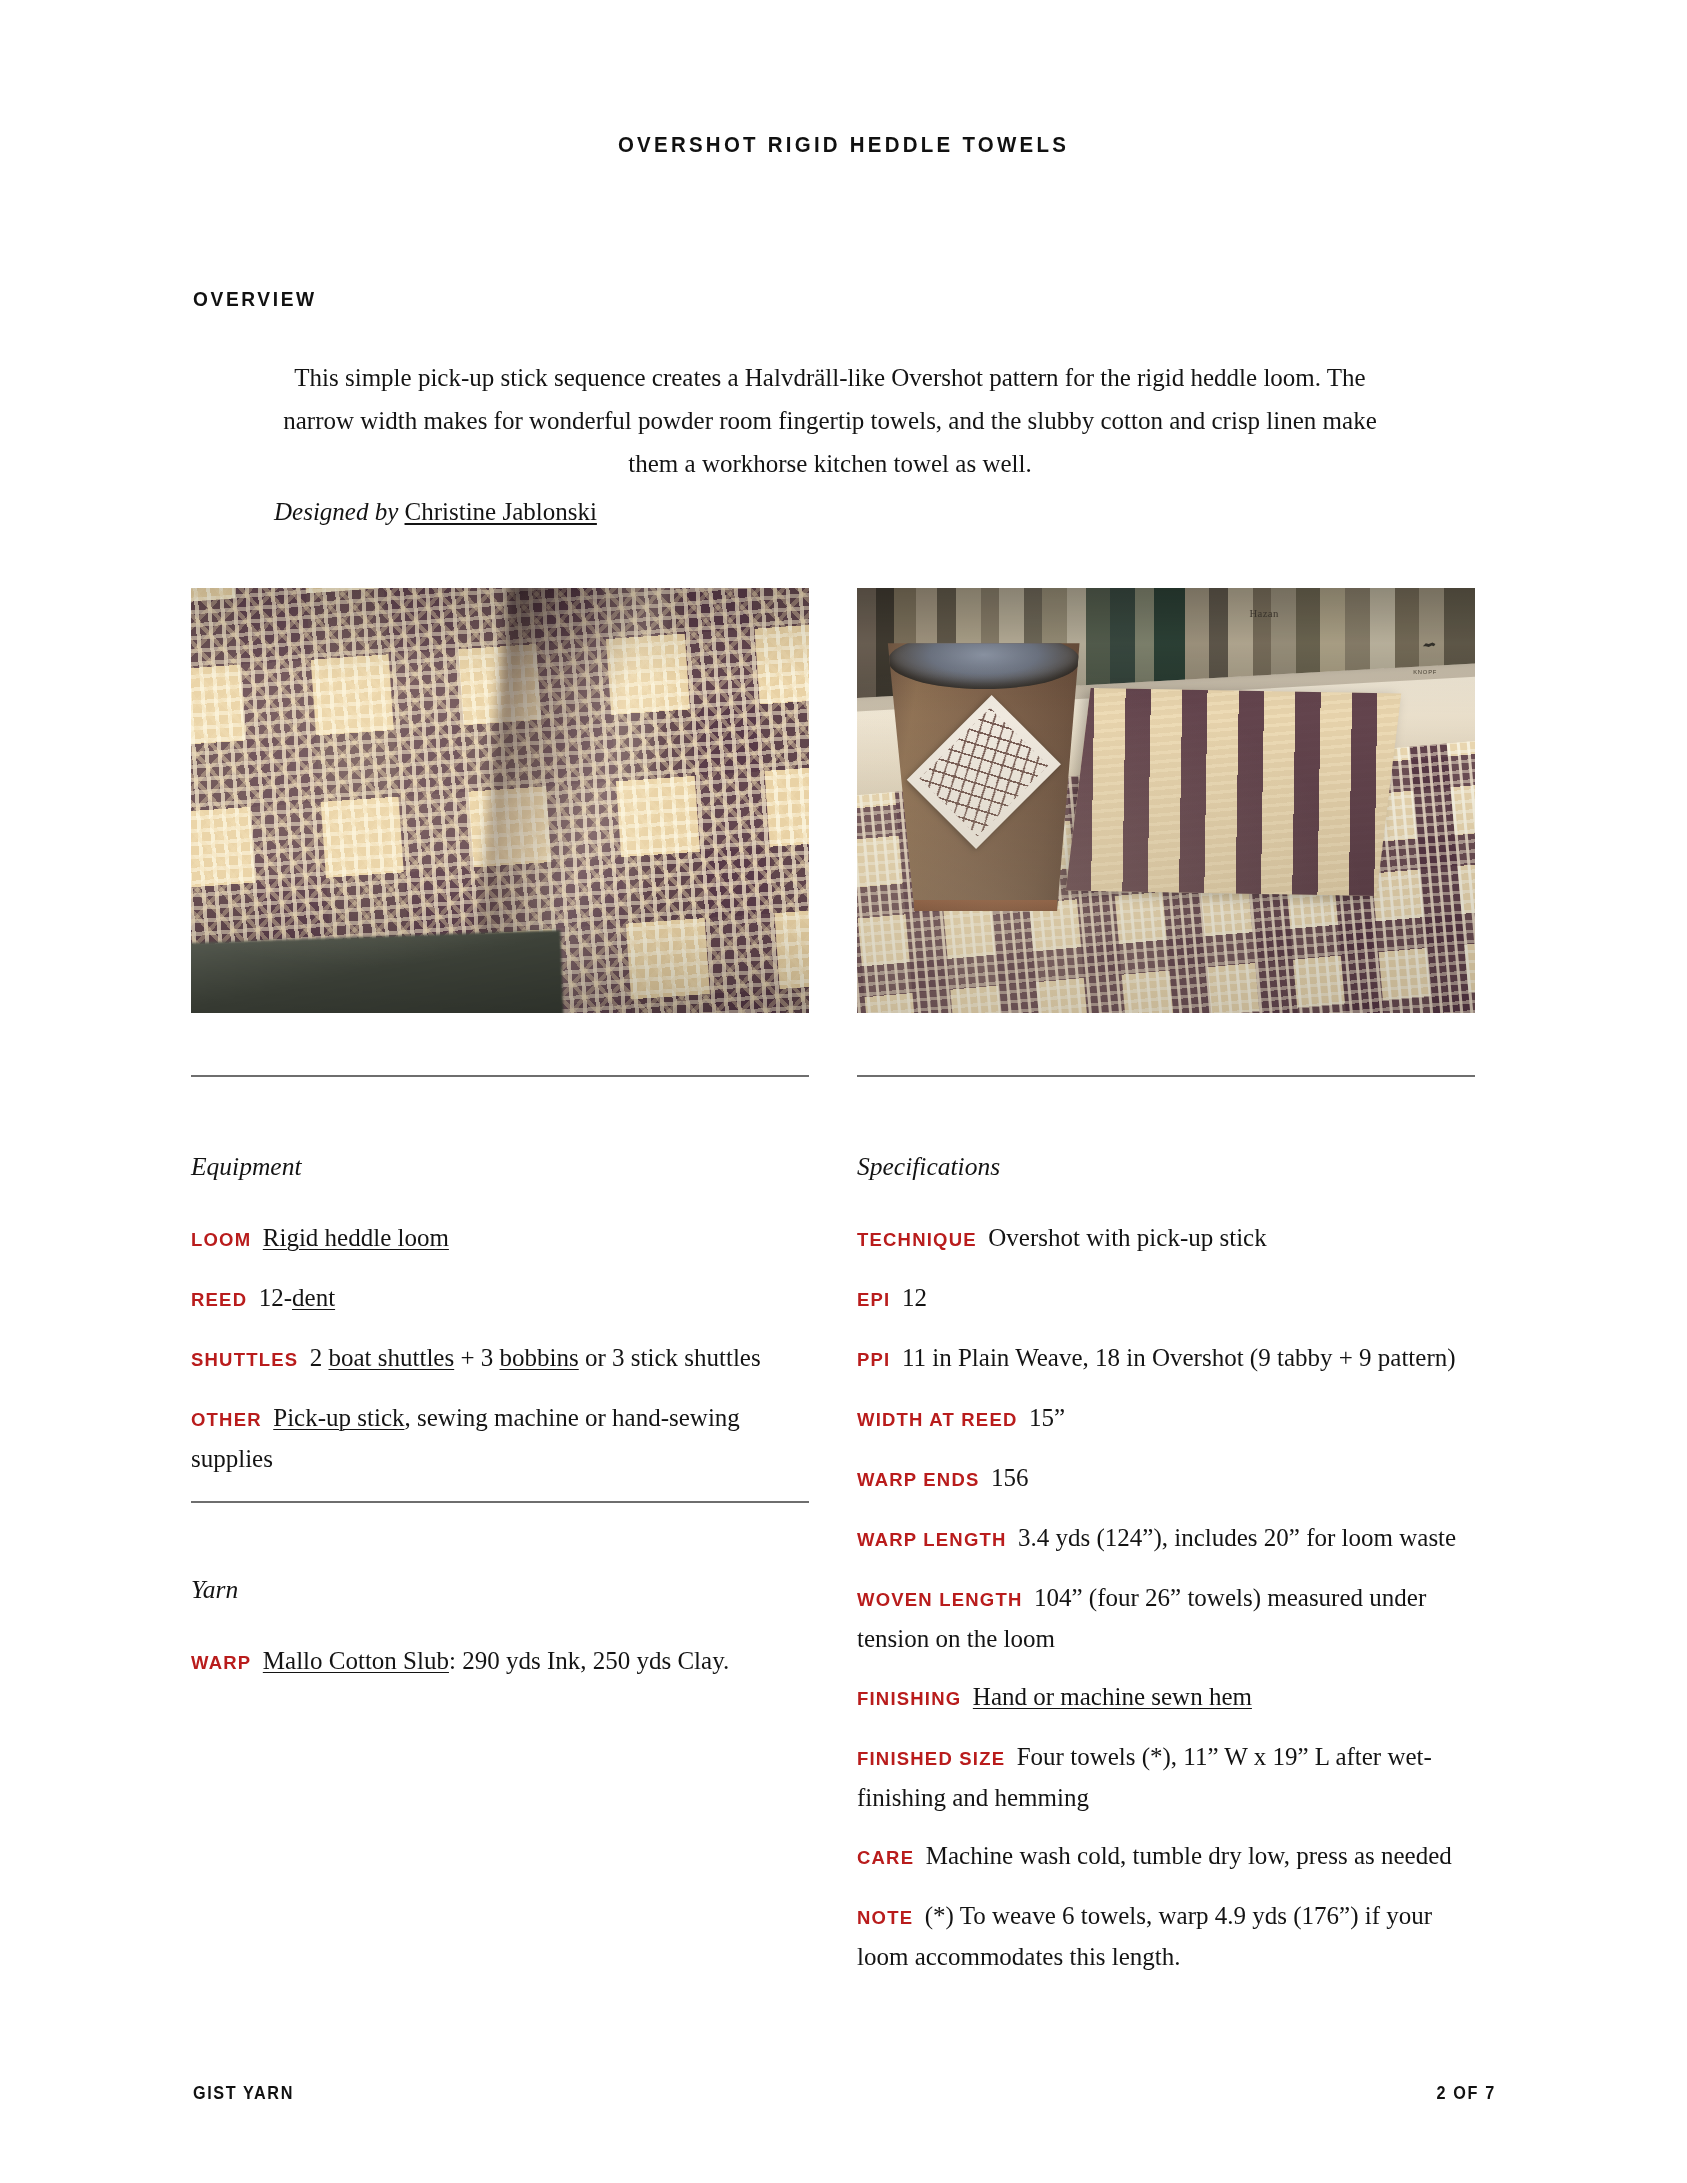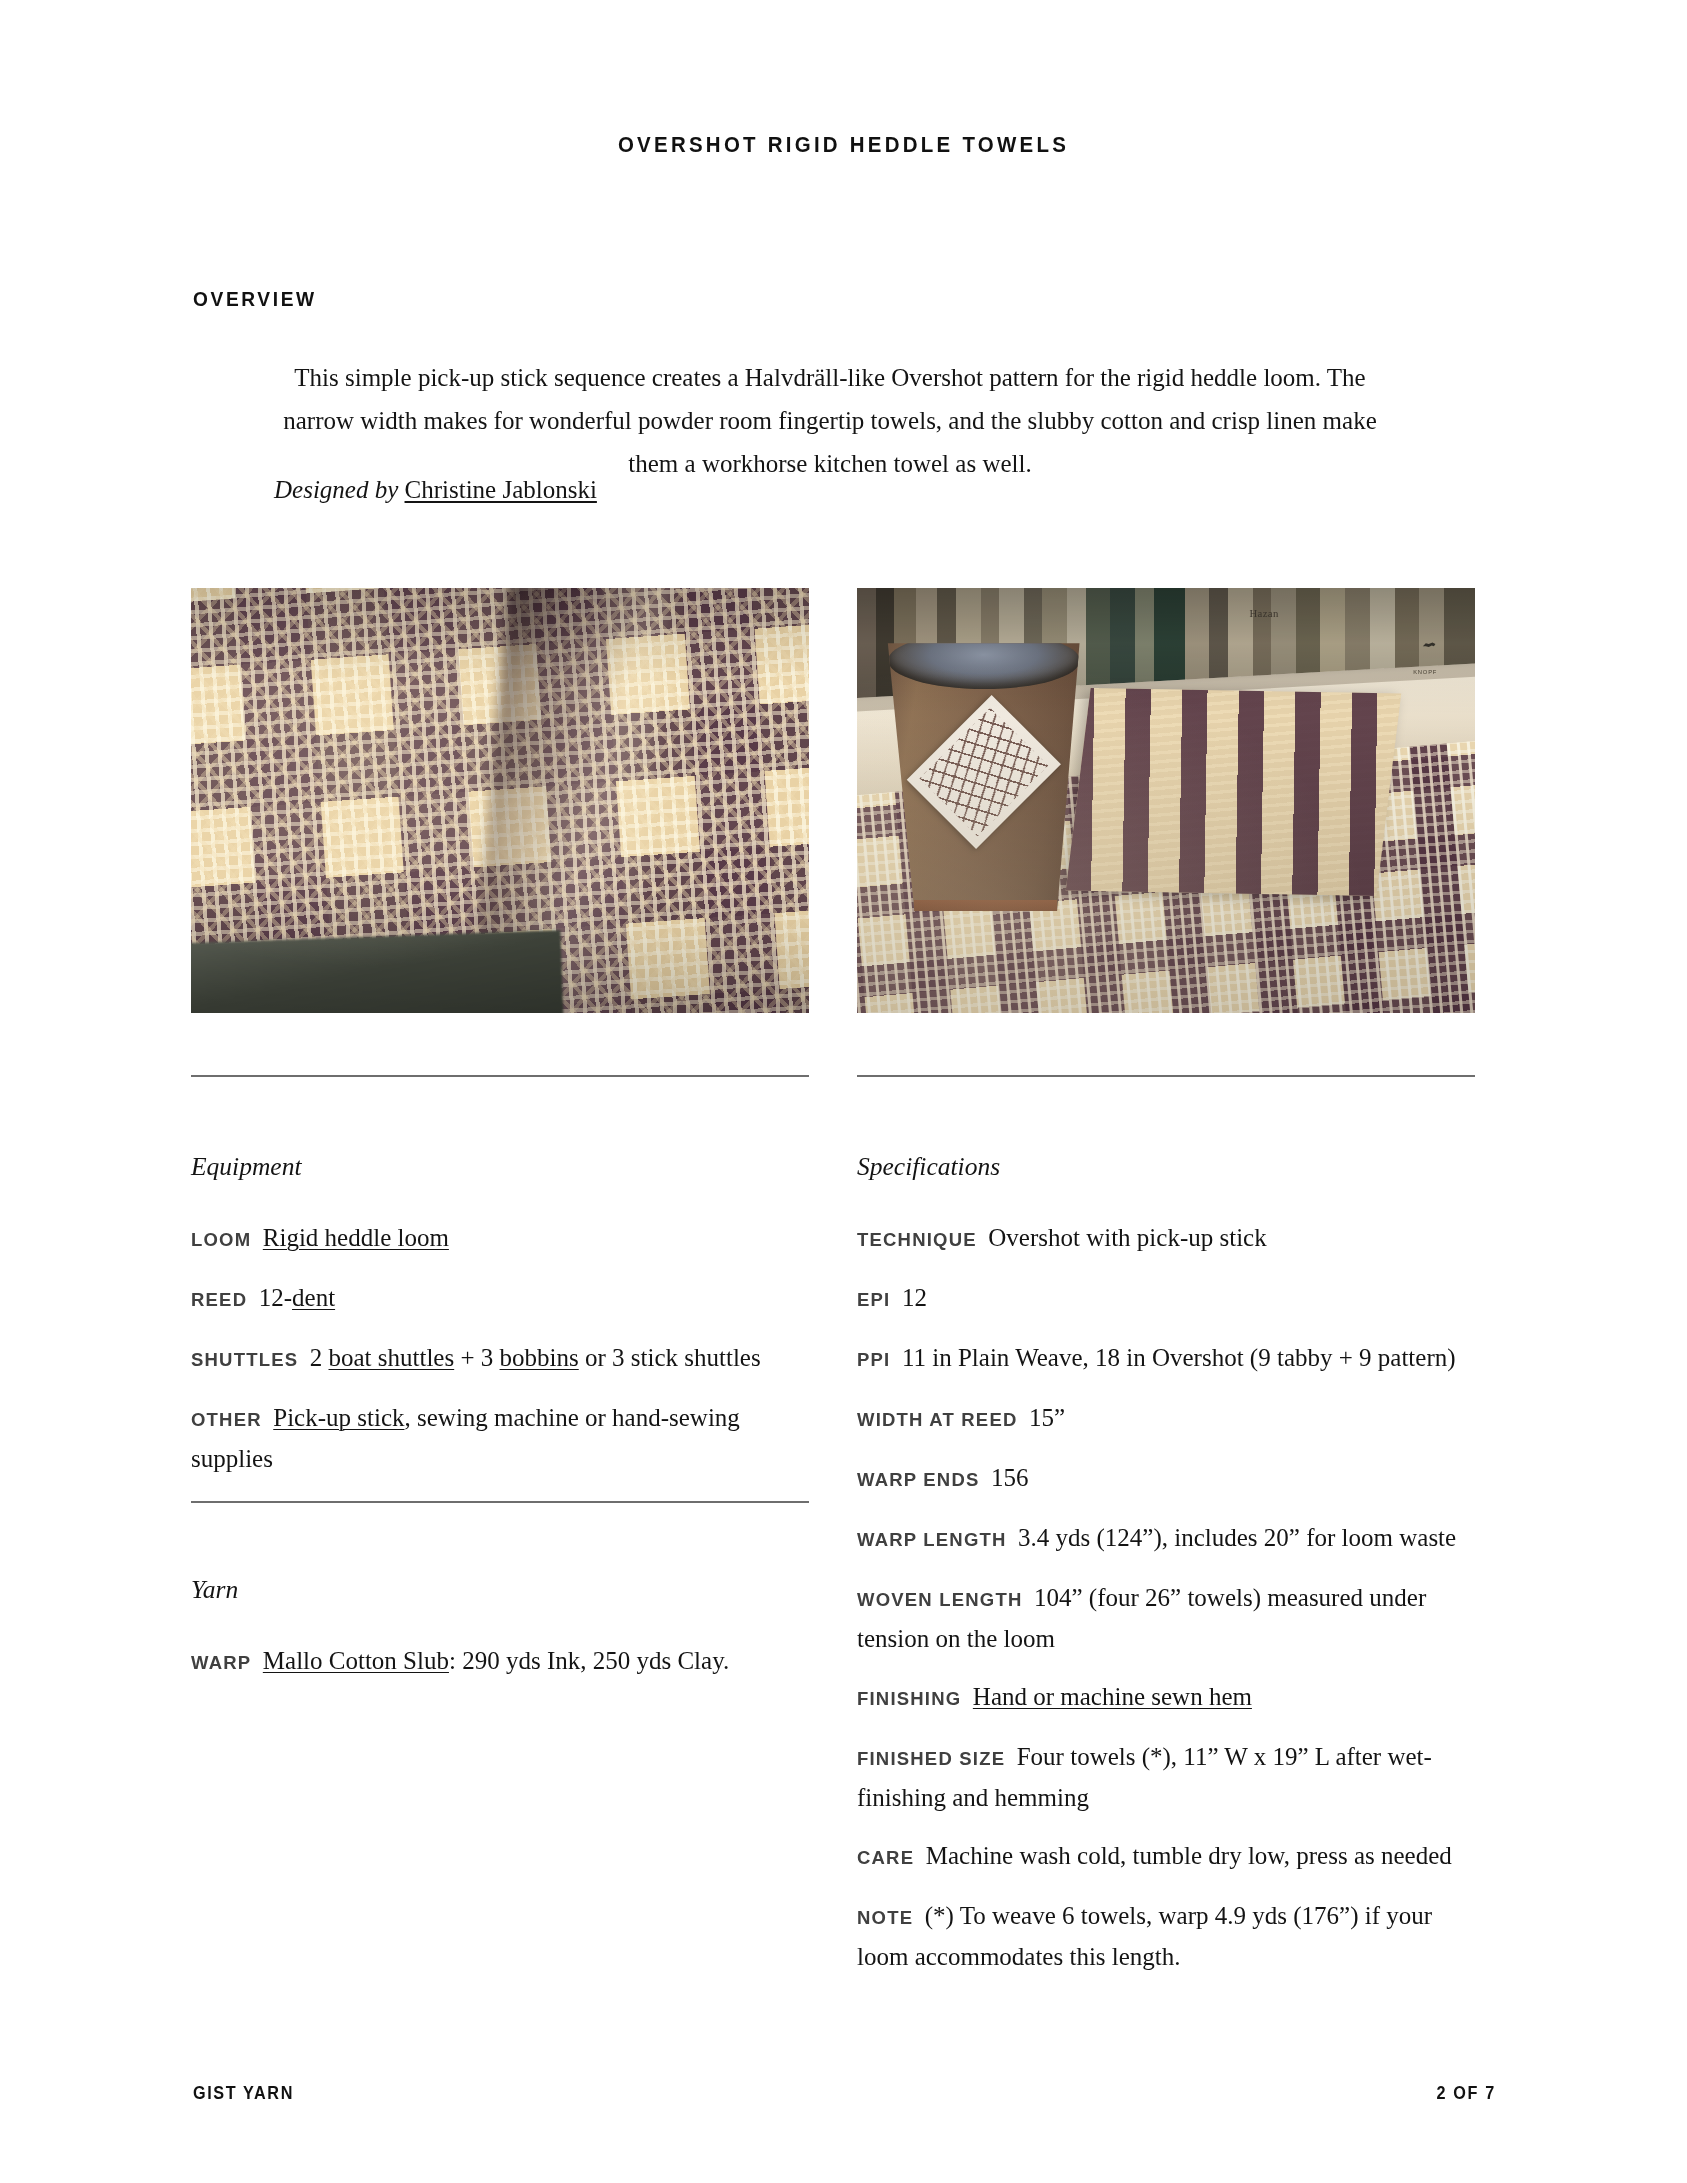--- a/index.html
+++ b/index.html
@@ -62,21 +62,21 @@
     width: 1112px;
     font-size: 25px;
     line-height: 43px;
     color: #141414;
     text-align: center;
   }
 
   .designed-line {
     position: absolute;
     left: 274px;
-    top: 472px;
+    top: 494px;
     font-size: 25px;
     line-height: 36px;
     font-style: italic;
     color: #141414;
   }
   .designed-line .designer-name {
     font-style: normal;
     text-decoration: underline;
     text-underline-offset: 2.5px;
   }
@@ -338,21 +338,21 @@
     line-height: 39px;
     color: #141414;
   }
   .spec-row { margin-bottom: 19px; }
   .spec-row:last-child { margin-bottom: 0; }
   .spec-label {
     font-family: "Liberation Sans", "DejaVu Sans", sans-serif;
     font-weight: 700;
     font-size: 18.5px;
     letter-spacing: 1.2px;
-    color: #404040;
+    color: #b91c1c;
     display: inline;
     transform: scaleX(0.94);
     white-space: nowrap;
   }
   .spec-value { display: inline; }
   .lnk {
     text-decoration: underline;
     text-underline-offset: 2.5px;
     text-decoration-thickness: 1.2px;
   }

